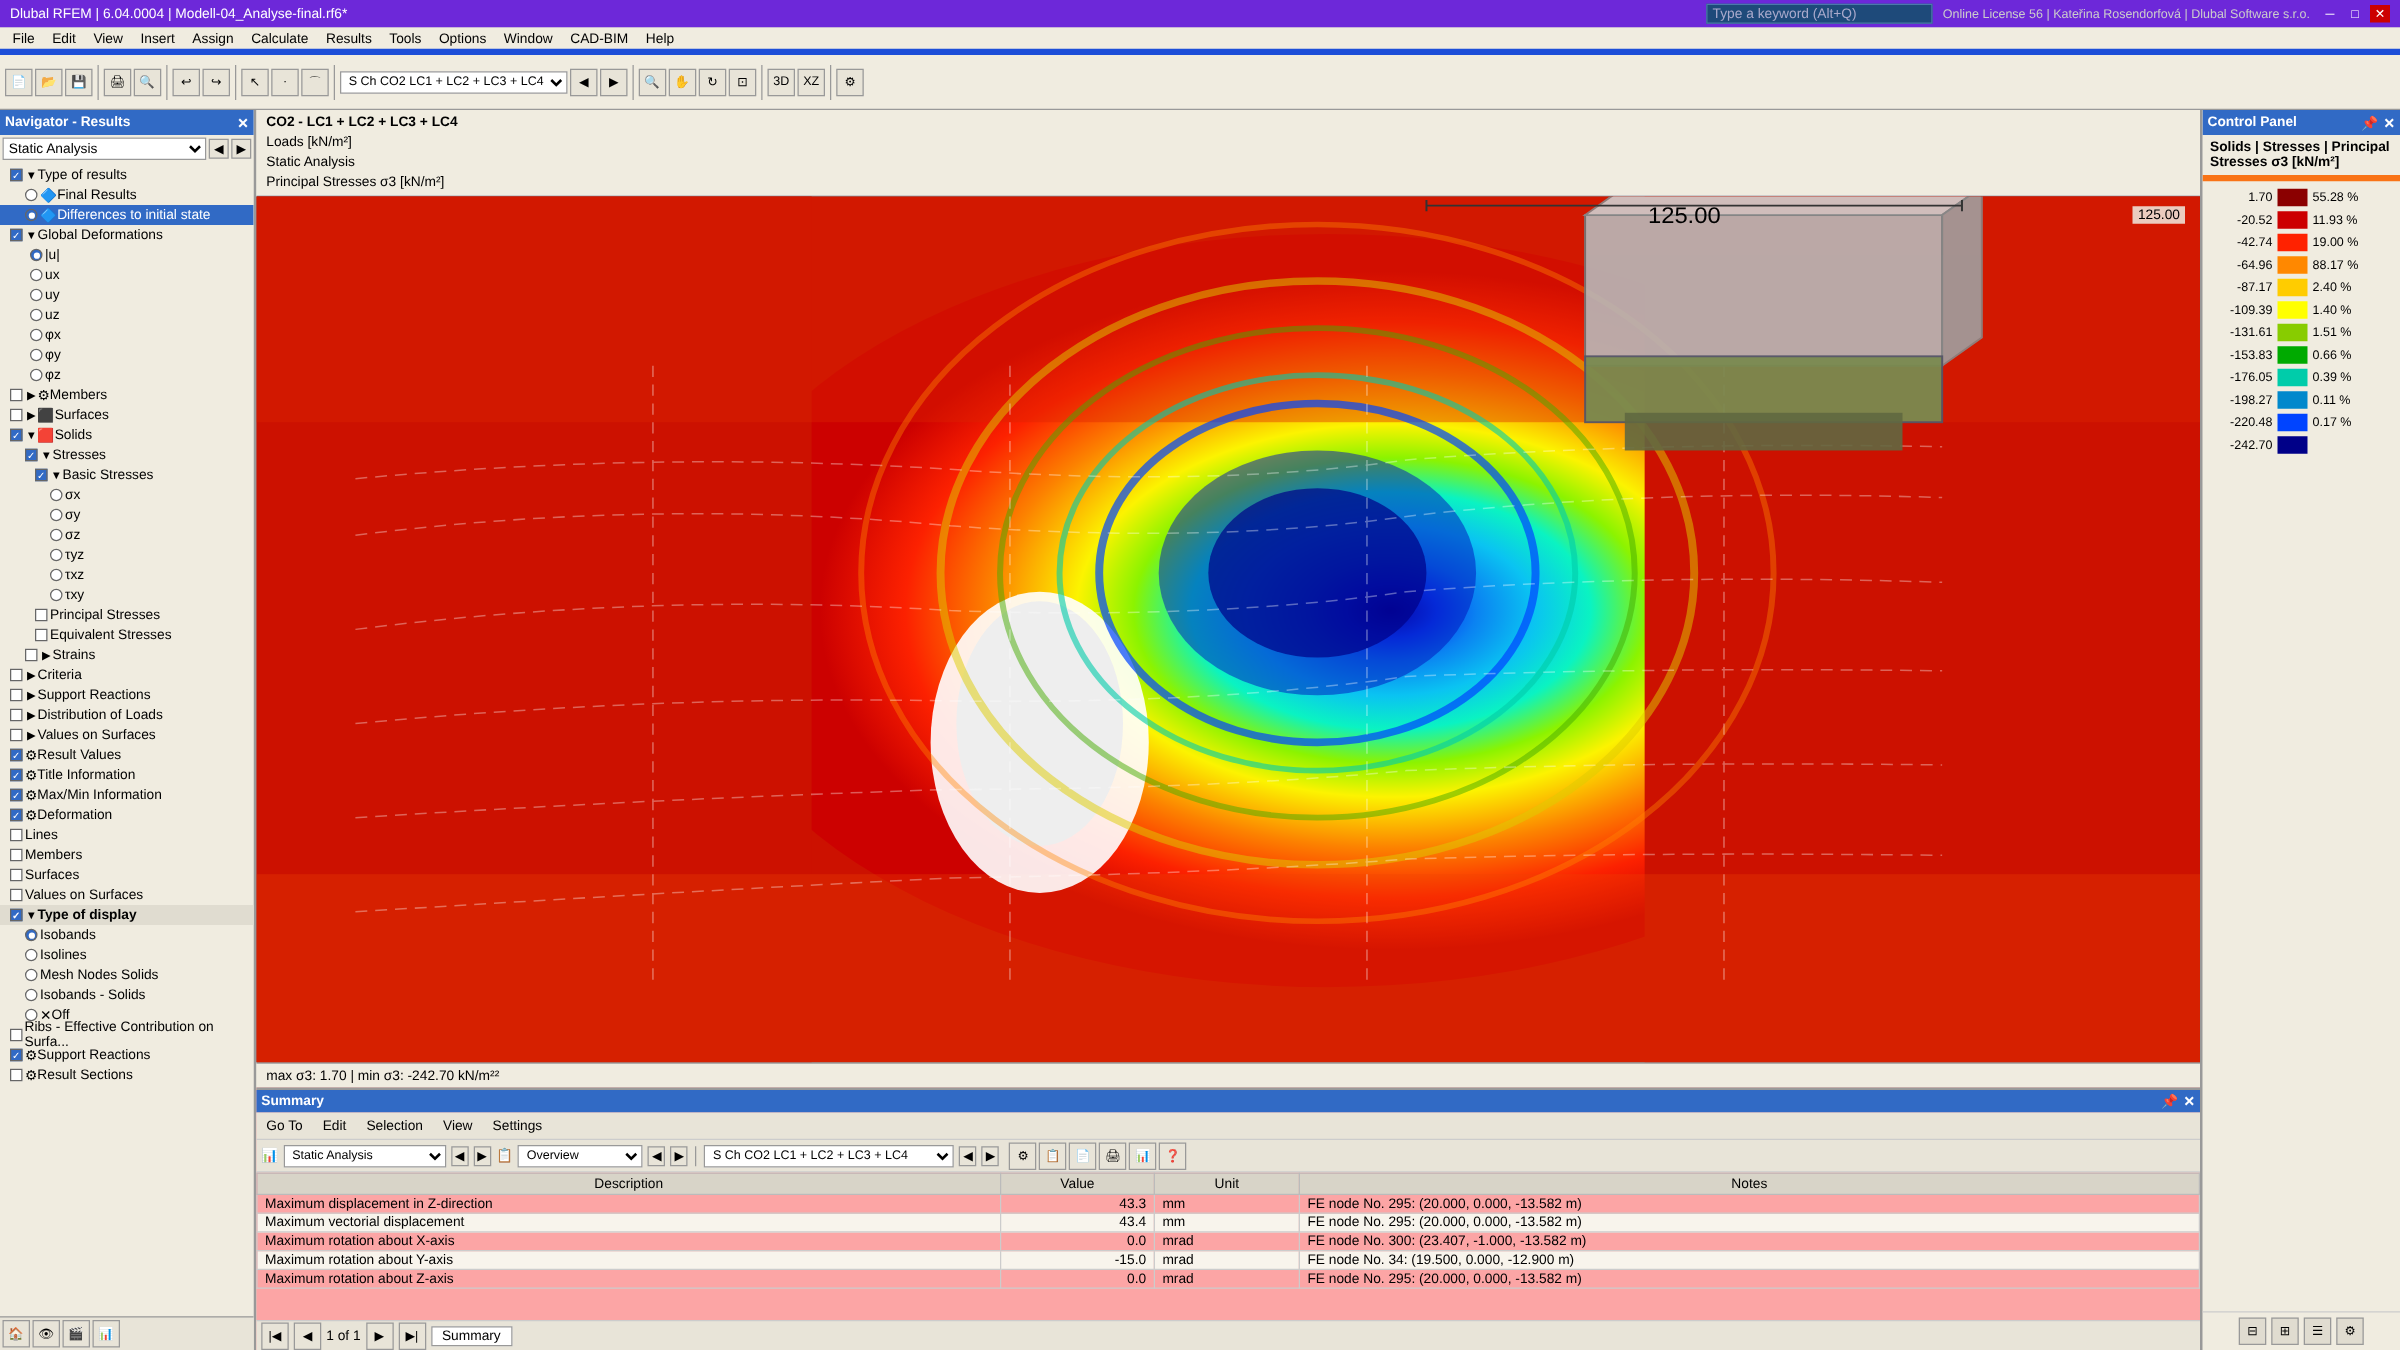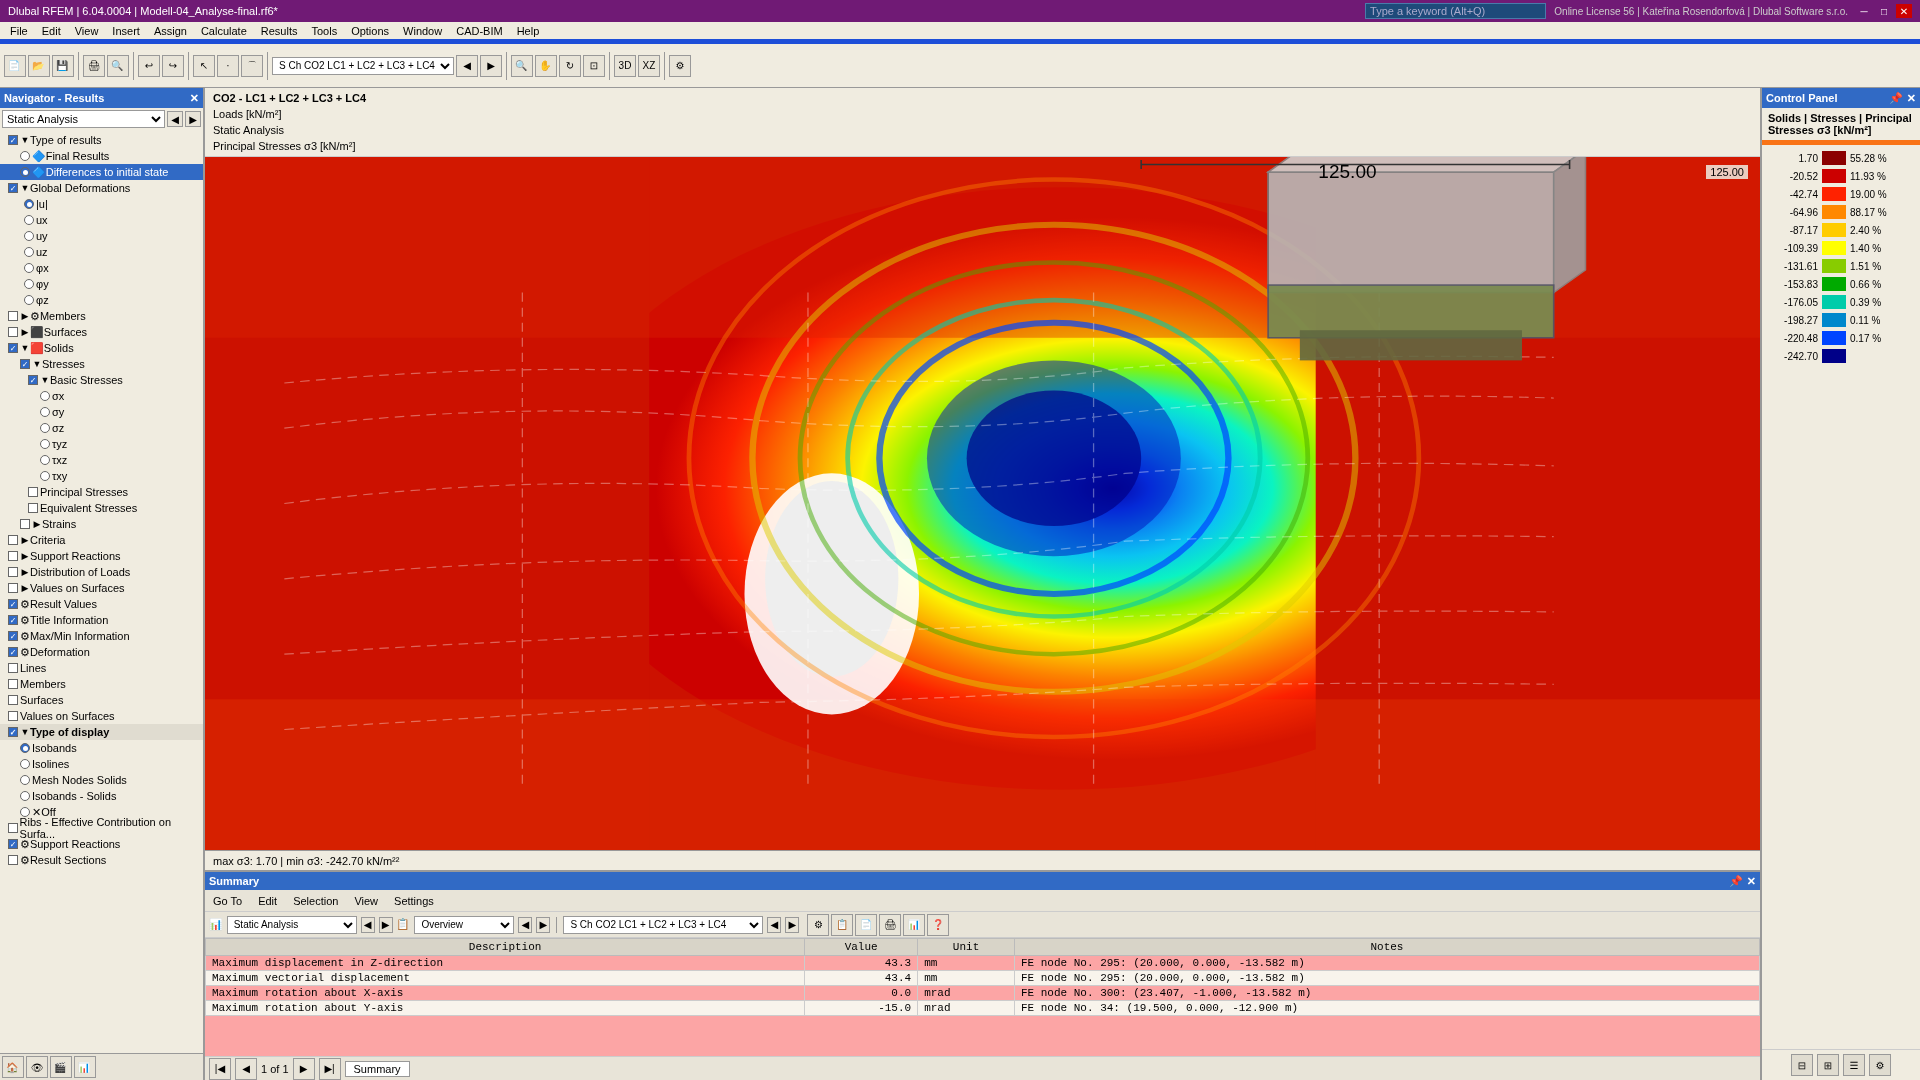--- a/index.html
+++ b/index.html
@@ -1,19 +1,19 @@
 <!DOCTYPE html>
 <html><head>
   <meta charset="utf-8">
   <style>
     * { margin: 0; padding: 0; box-sizing: border-box; }
     body { font-family: 'Segoe UI', Tahoma, sans-serif; font-size: 11px; background: #d4d0c8; color: #000; overflow: hidden; width: 1920px; height: 1080px; }
 
     
-    #titlebar { background: #701a75; color: #fff; height: 22px; display: flex; align-items: center; padding: 0 8px; font-size: 11px; justify-content: space-between; }
+    #titlebar { background: #6d28d9; color: #fff; height: 22px; display: flex; align-items: center; padding: 0 8px; font-size: 11px; justify-content: space-between; }
     #titlebar .winctrls { display: flex; gap: 4px; }
     #titlebar .winctrls span { width: 16px; height: 14px; display: flex; align-items: center; justify-content: center; cursor: pointer; font-size: 10px; }
 
     
     #menubar { background: #f0ece0; height: 22px; display: flex; align-items: center; padding: 0 4px; border-bottom: 5px solid #1d4ed8; font-size: 11px; gap: 2px; }
     #menubar span { padding: 2px 6px; cursor: pointer; }
 
     
     #toolbar { background: #f0ece0; height: 44px; display: flex; align-items: center; padding: 0 4px; border-bottom: 1px solid #999; gap: 2px; flex-wrap: wrap; }
     .tb-sep { width: 1px; height: 28px; background: #999; margin: 0 2px; }
@@ -41,21 +41,21 @@
     #info-bar { background: #f0ece0; padding: 2px 8px; border-bottom: 1px solid #ccc; font-size: 11px; line-height: 16px; }
     #viewport { flex: 1; position: relative; overflow: hidden; background: #737373; }
     #status-bar { background: #f0ece0; height: 20px; display: flex; align-items: center; padding: 0 8px; border-top: 1px solid #999; font-size: 11px; }
 
     
     #summary-panel { background: #fca5a5; border-top: 2px solid #999; height: 210px; display: flex; flex-direction: column; }
     #summary-header { background: #316ac5; color: #fff; height: 18px; display: flex; align-items: center; padding: 0 4px; font-size: 11px; font-weight: bold; justify-content: space-between; }
     #summary-toolbar { background: #e8e4d8; height: 22px; display: flex; align-items: center; padding: 0 4px; gap: 8px; border-bottom: 1px solid #ccc; font-size: 11px; }
     #summary-toolbar2 { background: #e8e4d8; height: 26px; display: flex; align-items: center; padding: 0 4px; gap: 4px; border-bottom: 1px solid #ccc; font-size: 11px; }
     .summ-menu { cursor: pointer; padding: 2px 4px; }
-    #summary-table { flex: 1; overflow-y: auto; font-family: Liberation Mono, monospace; }
+    #summary-table { flex: 1; overflow-y: auto; }
     #summary-table table { width: 100%; border-collapse: collapse; font-size: 11px; }
     #summary-table th { background: #d8d4c8; border: 1px solid #bbb; padding: 2px 6px; text-align: center; font-weight: normal; }
     #summary-table td { border: 1px solid #ccc; padding: 1px 6px; font-size: 11px; }
     #summary-table tr:nth-child(even) { background: #f8f4ec; }
     #summary-footer { background: #e8e4d8; height: 24px; display: flex; align-items: center; padding: 0 4px; gap: 4px; border-top: 1px solid #ccc; font-size: 11px; }
 
     
     #right-panel { width: 160px; background: #f0ece0; border-left: 2px solid #999; display: flex; flex-direction: column; overflow: hidden; }
     #cp-header { background: #316ac5; color: #fff; height: 20px; display: flex; align-items: center; padding: 0 4px; font-size: 11px; font-weight: bold; justify-content: space-between; }
     #cp-title { font-size: 11px; padding: 4px 6px; font-weight: bold; border-bottom: 5px solid #f97316; }
@@ -606,20 +606,26 @@
     <td>0.0</td>
     <td>mrad</td>
     <td>FE node No. 300: (23.407, -1.000, -13.582 m)</td>
   </tr>
               <tr>
     <td>Maximum rotation about Y-axis</td>
     <td>-15.0</td>
     <td>mrad</td>
     <td>FE node No. 34: (19.500, 0.000, -12.900 m)</td>
   </tr>
+              <tr>
+    <td>Maximum rotation about Z-axis</td>
+    <td>0.0</td>
+    <td>mrad</td>
+    <td>FE node No. 295: (20.000, 0.000, -13.582 m)</td>
+  </tr>
             </tbody>
         </table>
       </div>
       <div id="summary-footer">
         <div class="tb-btn">|◀</div>
         <div class="tb-btn">◀</div>
         <span>1 of 1</span>
         <div class="tb-btn">▶</div>
         <div class="tb-btn">▶|</div>
         <div style="border:1px solid #999;padding:1px 8px;background:#fff;cursor:pointer;font-size:11px;">Summary</div>

